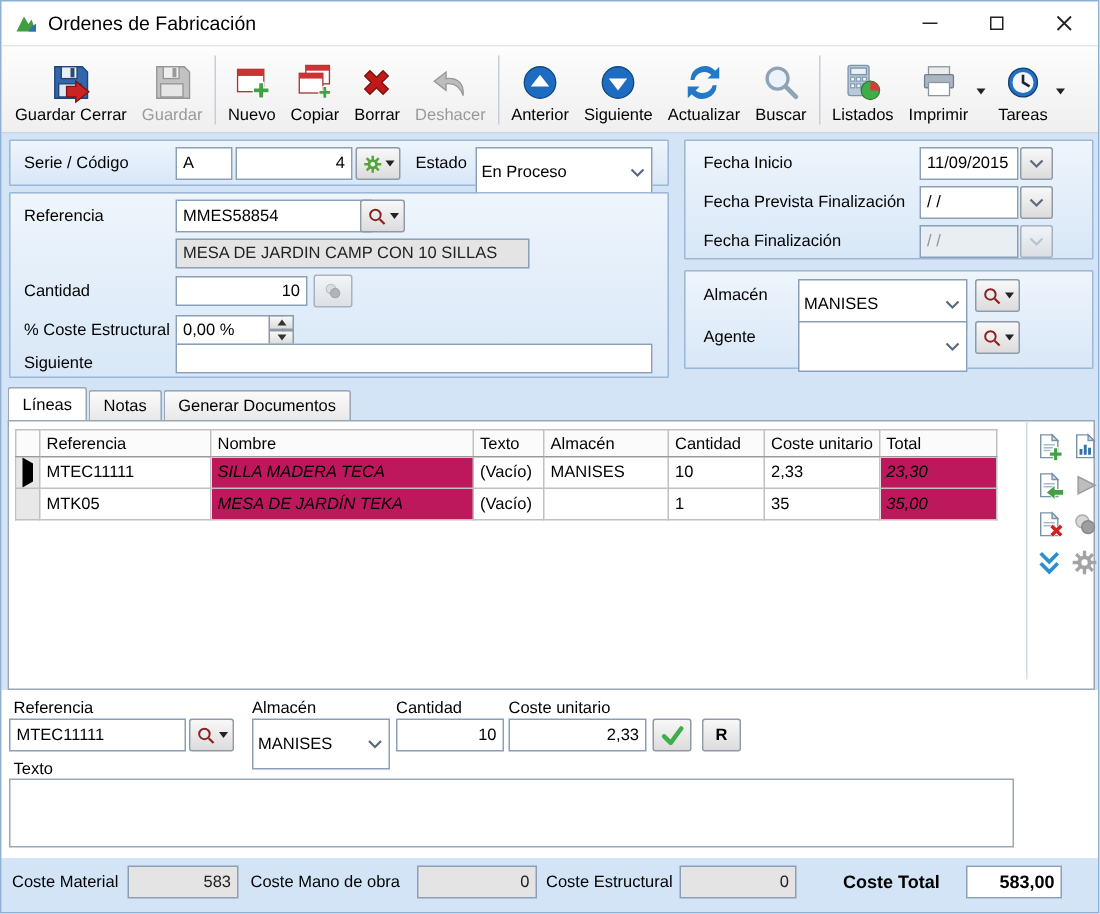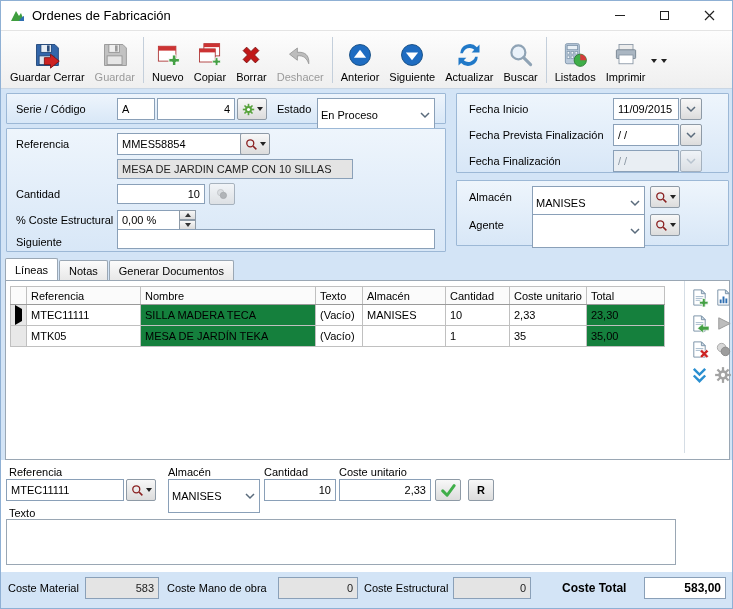--- a/index.html
+++ b/index.html
@@ -75,21 +75,21 @@
   .tabpage { position:absolute; left:4px; top:191px; width:725px; height:180px;
              background:#fff; border:1px solid #9aa7b4; }
 
   
   table.grid { position:absolute; left:4px; top:5px; border-collapse:collapse; table-layout:fixed;
                font-size:11px; background:#fff; }
   table.grid th, table.grid td { border:1px solid #c0c0c0; padding:0 4px; height:21px;
                overflow:hidden; white-space:nowrap; text-align:left; font-weight:normal; }
   table.grid th { background:#fbfbfb; border-bottom:1px solid #9a9a9a; height:18px; }
   td.sel, th.sel { background:#e8e8e8; padding:0; }
-  td.gray { background:#15803d; }
+  td.gray { background:#be185d;font-style:italic; }
   td.num, th.num { }
   td.num { text-align:right; }
   .rowmark { width:0; height:0; border-top:4px solid transparent; border-bottom:4px solid transparent;
              border-left:7px solid #000; margin:0 auto; }
 
   .sidebtns { position:absolute; left:678px; top:0; width:46px; height:172px;
               border-left:1px solid #d5dde5; padding:6px 0 0 4px;
               display:grid; grid-template-columns:20px 20px; grid-auto-rows:26px; column-gap:4px; }
   .sbtn { width:20px; height:20px; display:flex; align-items:center; justify-content:center; }
 
@@ -254,20 +254,30 @@
             <rect x="8" y="4" width="16" height="7" fill="#ececec" stroke="#8a97a5"></rect>
             <rect x="5" y="10" width="22" height="10" rx="1" fill="#aab6c2" stroke="#717f8d"></rect>
             <rect x="8" y="16" width="16" height="10" fill="#fff" stroke="#8a97a5"></rect>
           </svg>
         </span>
         <span class="tlabel">Imprimir</span>
       </div>
       <span class="ddarrow"></span>
     </div>
     <div class="ddwrap">
+      <div class="tbtn">
+        <span class="ticon">
+          <svg width="28" height="28" viewBox="0 0 32 32">
+            <circle cx="16" cy="16" r="11" fill="#2470c2" stroke="#113f75"></circle>
+            <circle cx="16" cy="16" r="8" fill="#f4f8fc"></circle>
+            <path d="M16 10v6l5 3" stroke="#223" stroke-width="2" fill="none"></path>
+          </svg>
+        </span>
+        <span class="tlabel">Tareas</span>
+      </div>
       <span class="ddarrow"></span>
     </div>
   </div>
 
   <div class="main">
 
     <div class="panel" style="left:5px;top:4px;width:440px;height:31px;">
       <span class="flabel" style="left:9px;top:9px;">Serie / Código</span>
       <input class="inp" style="left: 110px; top: 4px; width: 38px;" value="A">
       <input class="inp num" style="left: 150px; top: 4px; width: 78px;" value="4">
@@ -538,16 +548,16 @@
     </div>
 
     <div class="totals">
       <span class="flabel" style="left:7px;">Coste Material</span>
       <input class="inp num ro" style="left: 84px; top: 5px; width: 74px;" value="583">
       <span class="flabel" style="left:166px;">Coste Mano de obra</span>
       <input class="inp num ro" style="left: 277px; top: 5px; width: 80px;" value="0">
       <span class="flabel" style="left:363px;">Coste Estructural</span>
       <input class="inp num ro" style="left: 452px; top: 5px; width: 78px;" value="0">
       <span class="flabel btotal" style="left:561px;top:9px;">Coste Total</span>
-      <input class="inp num btotal" style="left: 643px; top: 5px; width: 82px;" value="583,00">
+      <input class="inp num btotal" style="left: 643px; top: 5px; width: 64px;" value="583,00">
     </div>
   </div>
 </div>
 
 </body></html>

